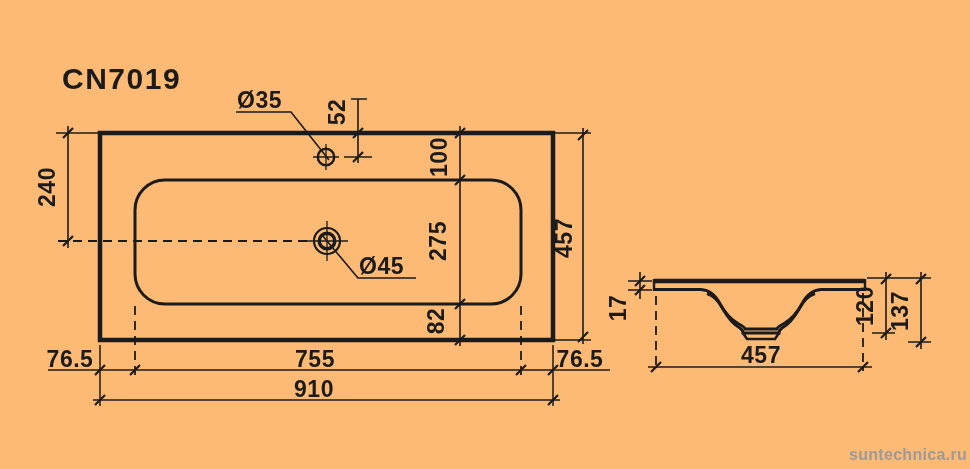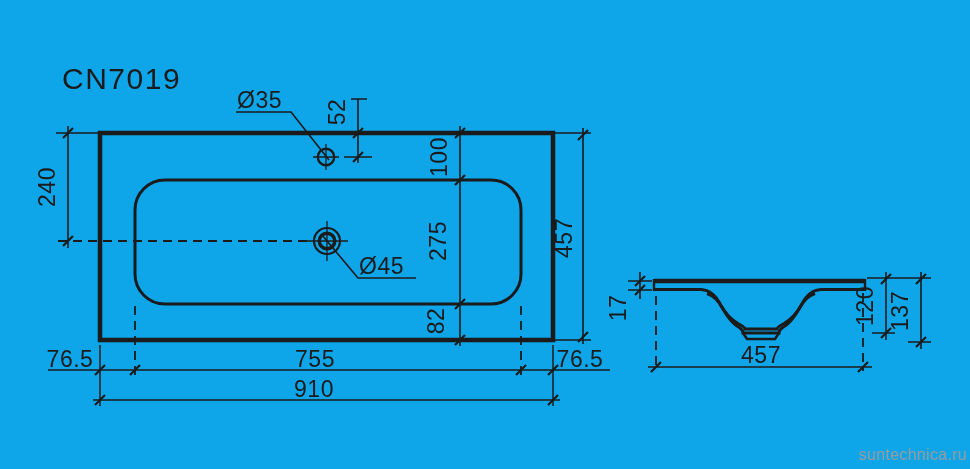--- a/index.html
+++ b/index.html
@@ -1,16 +1,16 @@
 <!DOCTYPE html>
 <html><head>
 <meta charset="utf-8">
 <style>
   html,body{margin:0;padding:0;background:#ffffff;}
-  .sheet{position:relative;width:970px;height:469px;background:#0ea5e9;overflow:hidden;}
+  .sheet{position:relative;width:970px;height:469px;background:#fdba74;overflow:hidden;font-weight:bold;}
   svg{display:block;}
   text{font-family:"Liberation Sans", sans-serif;fill:#1b1b1b;}
   .dim{font-size:23px;letter-spacing:0.5px;}
   .title{font-size:30px;letter-spacing:1.5px;}
   .watermark{font-size:16px;fill:#9b9b9b;letter-spacing:0.3px;}
 </style>
 </head>
 <body>
 
 <div class="sheet">

